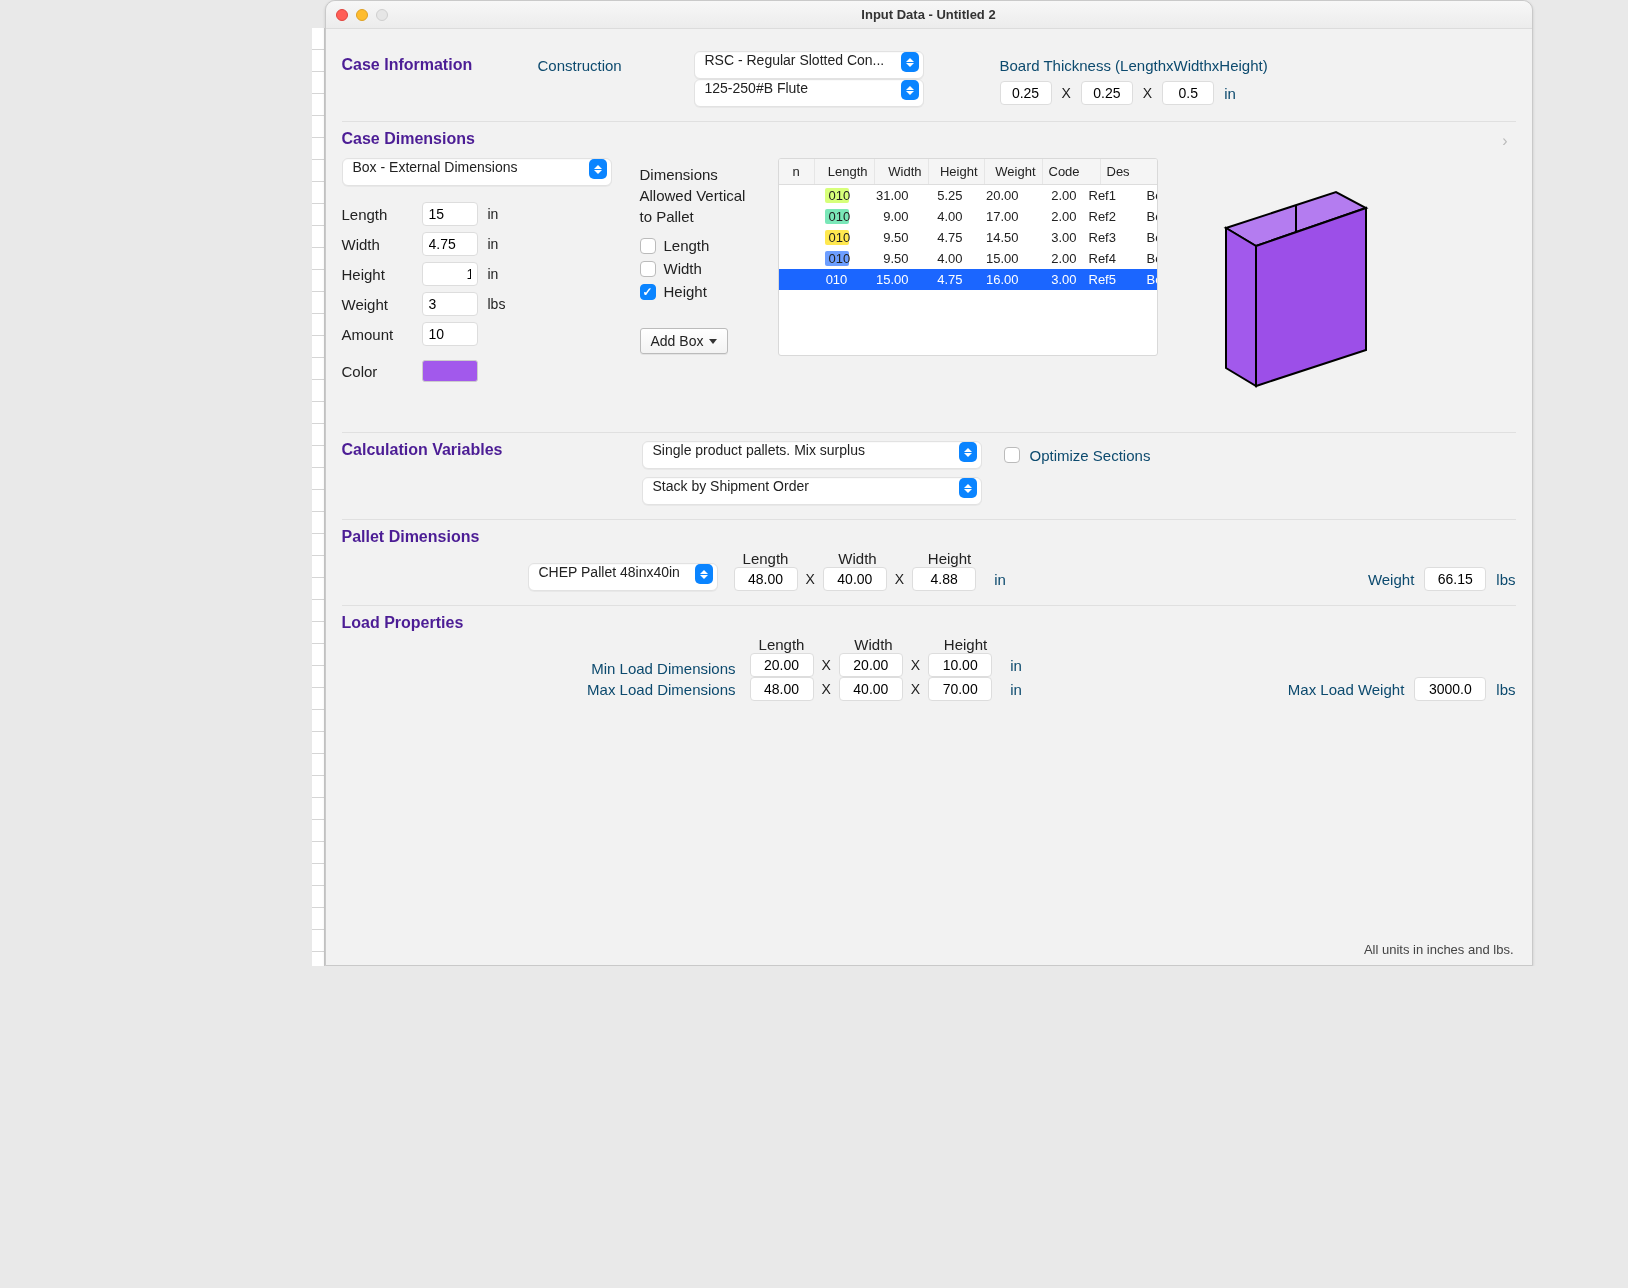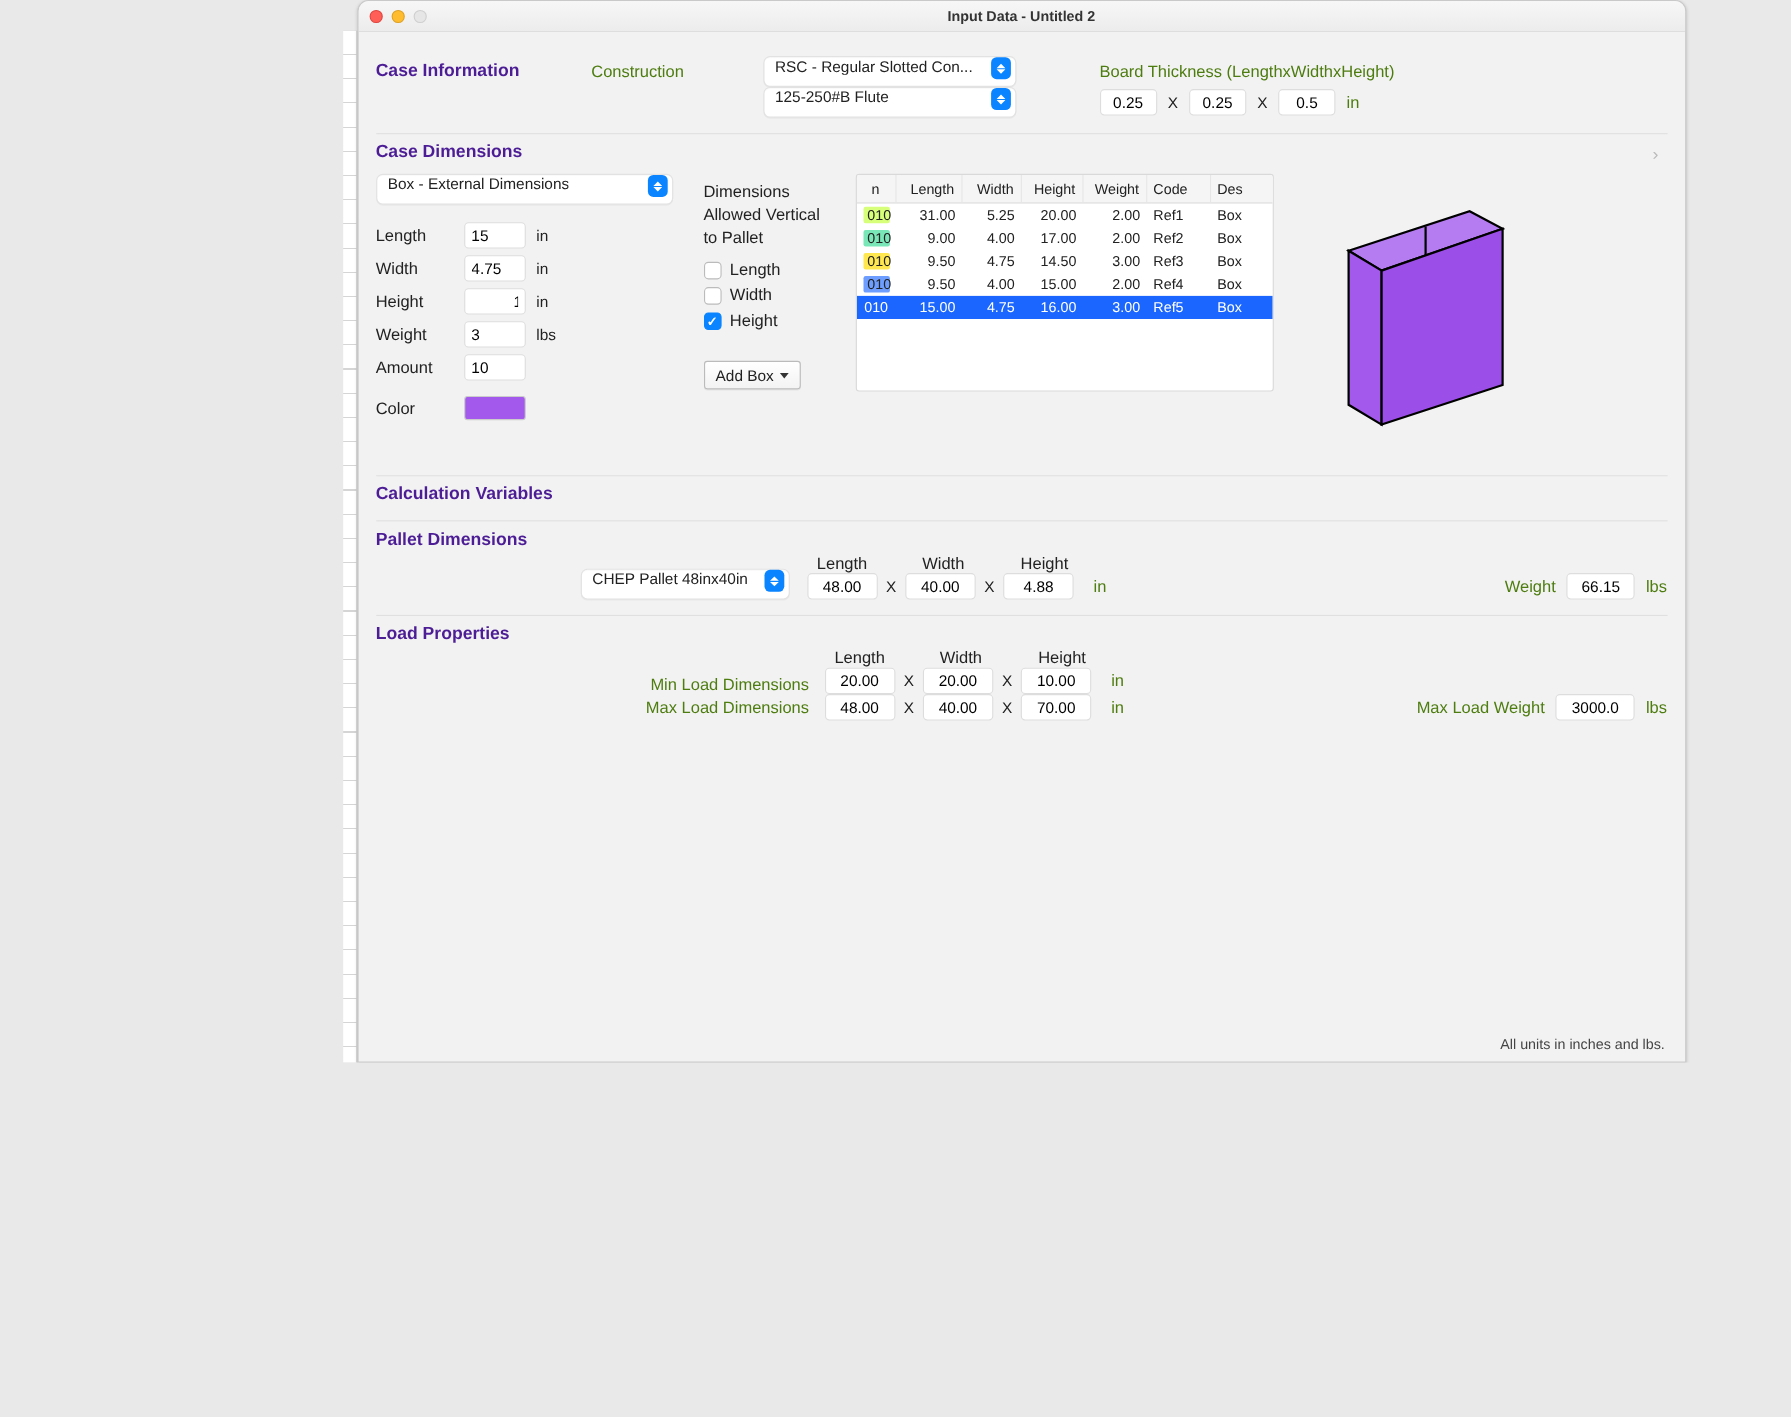--- a/index.html
+++ b/index.html
@@ -23,21 +23,21 @@
   .tlight.max  { background:#e6e6e6; border:1px solid #cfcfcf;}
   .title { position:absolute; left:0; right:0; text-align:center; font-weight:600; font-size:13px; color:#333; pointer-events:none; }
 
   .content { padding:14px 16px 10px 16px; }
 
   .section { border-bottom:1px solid #e0e0e0; padding:8px 0 14px 0; position:relative; }
   .section.last { border-bottom:none; }
   .hlabel { font-weight:700; font-size:16px; color:#4c1d95; }
 
   .row { display:flex; align-items:center; gap:10px; }
-  .lbl { font-size:15px; color:#4d7c0f; }
+  .lbl { font-size:15px; color:#0c4a6e; }
 
   
   .combo { display:inline-flex; align-items:flex-start; justify-content:space-between; background:#fff; border:1px solid #e2e2e2; border-radius:6px; height:28px; padding:0 4px 0 10px; box-shadow:inset 0 1px 0 rgba(0,0,0,.02),0 1px 0 rgba(0,0,0,.04); }
   .combo .txt { font-size:14px; white-space:nowrap; overflow:hidden; text-overflow:ellipsis; }
   .stepper { width:18px; height:20px; border-radius:5px; background:#0a84ff; display:flex; flex-direction:column; align-items:center; justify-content:center; gap:1px; }
   .stepper::before, .stepper::after { content:""; width:0; height:0; border-left:4px solid transparent; border-right:4px solid transparent; }
   .stepper::before{ border-bottom:4px solid #fff; }
   .stepper::after { border-top:4px solid #fff; }
 
   .tfield { background:#fff; border:1px solid #ddd; border-radius:4px; height:24px; font-size:14px; padding:0 6px; text-align:left; }
@@ -65,21 +65,21 @@
   .fieldrow .unit { font-size:14px; }
   .cd-left2 { width:120px; padding-top:6px; }
   .cd-left2 .small { font-size:15px; line-height:1.4; margin-bottom:10px; }
   .cbrow { display:flex; align-items:center; gap:8px; margin:6px 0; font-size:15px; }
 
   .table { width:380px; border:1px solid #d9d9d9; border-radius:3px; font-size:13px; background:#fff; overflow:hidden; }
   .thead { display:grid; grid-template-columns:36px 60px 54px 56px 58px 58px 58px; background:#f5f5f5; border-bottom:1px solid #ddd; }
   .thead .th { padding:5px 6px; text-align:right; border-right:1px solid #e6e6e6; white-space:nowrap; }
   .thead .th:first-child{ text-align:center;}
   .thead .th.left { text-align:left; }
-  .trow { display:grid; grid-template-columns:36px 60px 54px 56px 58px 58px 58px; }
+  .trow { display:grid; grid-template-columns:36px 60px 54px 56px 58px 58px 58px;padding-left:40px; }
   .trow .td { padding:3px 6px; text-align:right; white-space:nowrap; }
   .trow .td.code{ text-align:left;}
   .trow .td.n { text-align:center;}
   .trow.sel { background:#1b66ff; color:#fff; }
   .rowchip { display:inline-block; width:100%; padding:0 4px; border-radius:2px; }
   .table .body { height:170px; }
 
   .preview { width:240px; height:260px; display:flex; align-items:center; justify-content:center; }
 
   .chevr { position:absolute; right:8px; top:10px; color:#bbb; font-size:16px; }
@@ -277,20 +277,37 @@
               <polygon points="60,78 170,40 170,182 60,218" fill="#9c4fe8" stroke="#000" stroke-width="2"></polygon>
               <line x1="100" y1="38" x2="100" y2="64" stroke="#000" stroke-width="2"></line>
             </svg>
           </div>
         </div>
       </div>
 
       <div class="section">
         <div style="display:flex; align-items:flex-start;">
           <div class="hlabel" style="width:300px;">Calculation Variables</div>
+          <div>
+            <div class="row" style="gap:22px;">
+              <div class="combo" style="width:340px;">
+                <span class="txt">Single product pallets. Mix surplus</span>
+                <span class="stepper"></span>
+              </div>
+              <div class="row">
+                <span class="checkbox"></span>
+                <span class="lbl">Optimize Sections</span>
+              </div>
+            </div>
+            <div style="height:8px;"></div>
+            <div class="combo" style="width:340px;">
+              <span class="txt">Stack by Shipment Order</span>
+              <span class="stepper"></span>
+            </div>
+          </div>
         </div>
       </div>
 
       <div class="section">
         <div class="hlabel">Pallet Dimensions</div>
         <div style="display:flex; align-items:flex-end; gap:16px; margin-top:4px;">
           <div style="width:170px;"></div>
           <div>
             <div class="combo" style="width:190px; font-size:12px;">
               <span class="txt">CHEP Pallet 48inx40in</span>

